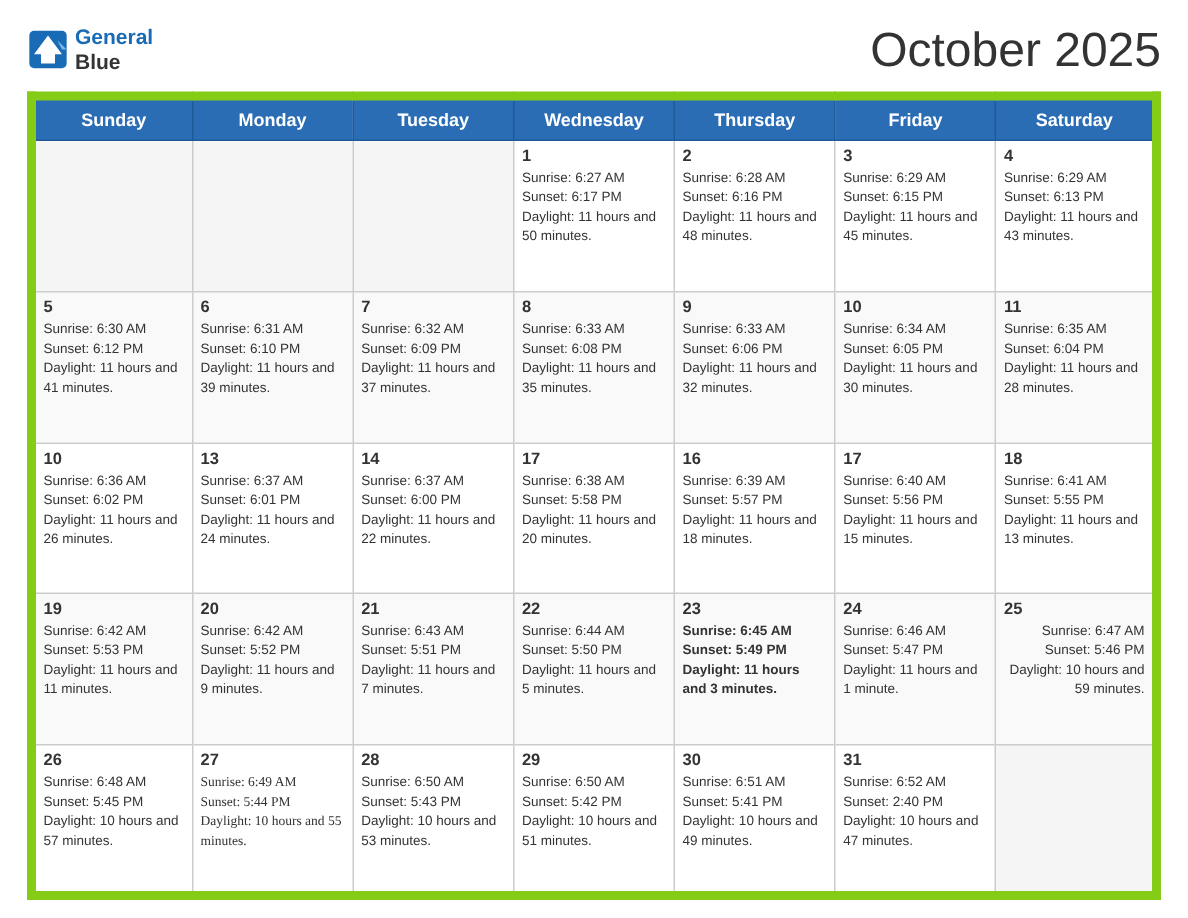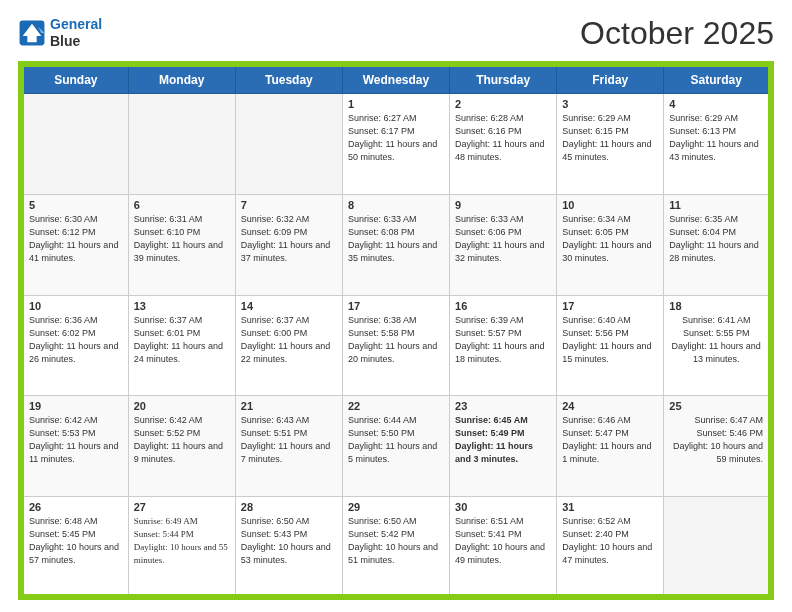--- a/index.html
+++ b/index.html
@@ -237,21 +237,21 @@
 Daylight: 11 hours and 18 minutes.</div>
           </td>
           <td>
             <span class="day-number">17</span>
             <div class="day-info" style="white-space: pre-line;">Sunrise: 6:40 AM
 Sunset: 5:56 PM
 Daylight: 11 hours and 15 minutes.</div>
           </td>
           <td>
             <span class="day-number">18</span>
-            <div class="day-info" style="white-space: pre-line; text-align: center;">Sunrise: 6:41 AM
+            <div class="day-info" style="white-space: pre-line;">Sunrise: 6:41 AM
 Sunset: 5:55 PM
 Daylight: 11 hours and 13 minutes.</div>
           </td>
         </tr>
         <tr>
           <td>
             <span class="day-number">19</span>
             <div class="day-info" style="white-space: pre-line;">Sunrise: 6:42 AM
 Sunset: 5:53 PM
 Daylight: 11 hours and 11 minutes.</div>

